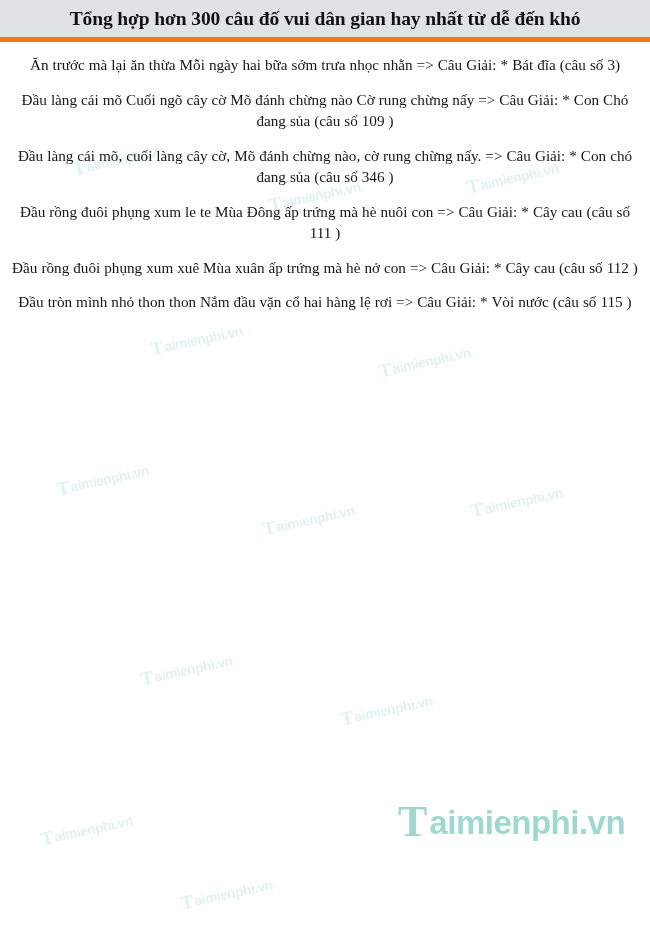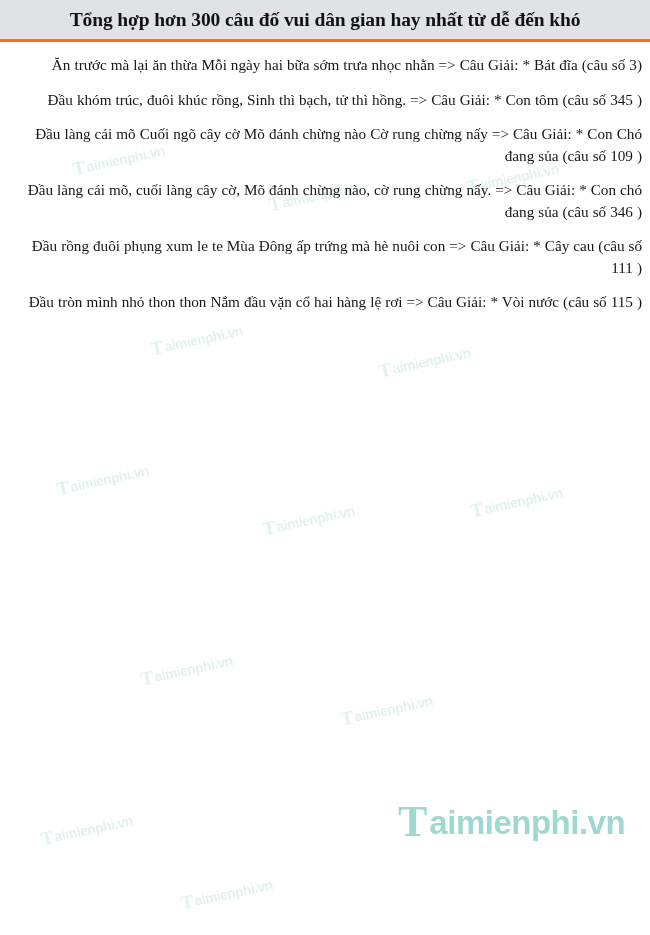--- a/index.html
+++ b/index.html
@@ -19,21 +19,21 @@
     width: 650px;
     height: 935px;
     box-sizing: border-box;
     overflow: hidden;
   }
   .header-band {
     position: relative;
     width: 650px;
     height: 42px;
     background: #dfe3e6;
-    border-bottom: 3px solid #f97316;
+    border-bottom: 5px solid #f97316;
     display: flex;
     align-items: center;
     justify-content: center;
     box-sizing: border-box;
   }
   .header-title {
     font-family: "Liberation Serif", serif;
     font-weight: bold;
     font-size: 19.5px;
     color: #121212;
@@ -46,21 +46,21 @@
     padding: 12px 8px 0 8px;
     box-sizing: border-box;
     z-index: 3;
   }
   .riddle {
     font-family: "Liberation Serif", serif;
     font-size: 15.2px;
     line-height: 21.5px;
     color: #161616;
     margin: 0 0 13px 0;
-    text-align: right;
+    text-align: center;
     word-spacing: 0.2px;
   }
   .riddle:last-child {
     margin-bottom: 1px;
   }
 
   
   .wm-layer {
     position: absolute;
     left: 0;
@@ -162,20 +162,20 @@
       <span class="wm-text">aimienphi.vn</span>
     </div>
   </div>
 
   <div class="header-band">
     <div class="header-title">Tổng hợp hơn 300 câu đố vui dân gian hay nhất từ dễ đến khó</div>
   </div>
 
   <div class="content">
     <p class="riddle">Ăn trước mà lại ăn thừa Mỗi ngày hai bữa sớm trưa nhọc nhằn =&gt; Câu Giải: * Bát đĩa (câu số 3)</p>
-    <p class="riddle">Đầu khóm trúc, đuôi khúc rồng, Sinh thì bạch, tử thì hồng. =&gt; Câu Giải: * Con tôm (câu số 345 )</p>
     <p class="riddle">Đầu làng cái mõ Cuối ngõ cây cờ Mõ đánh chừng nào Cờ rung chừng nấy =&gt; Câu Giải: * Con Chó đang sủa (câu số 109 )</p>
     <p class="riddle">Đầu làng cái mõ, cuối làng cây cờ, Mõ đánh chừng nào, cờ rung chừng nấy. =&gt; Câu Giải: * Con chó đang sủa (câu số 346 )</p>
     <p class="riddle">Đầu rồng đuôi phụng xum le te Mùa Đông ấp trứng mà hè nuôi con =&gt; Câu Giải: * Cây cau (câu số 111 )</p>
+    <p class="riddle">Đầu rồng đuôi phụng xum xuê Mùa xuân ấp trứng mà hè nở con =&gt; Câu Giải: * Cây cau (câu số 112 )</p>
     <p class="riddle">Đầu tròn mình nhỏ thon thon Nắm đầu vặn cổ hai hàng lệ rơi =&gt; Câu Giải: * Vòi nước (câu số 115 )</p>
   </div>
 
 </div>
 
 </body></html>

